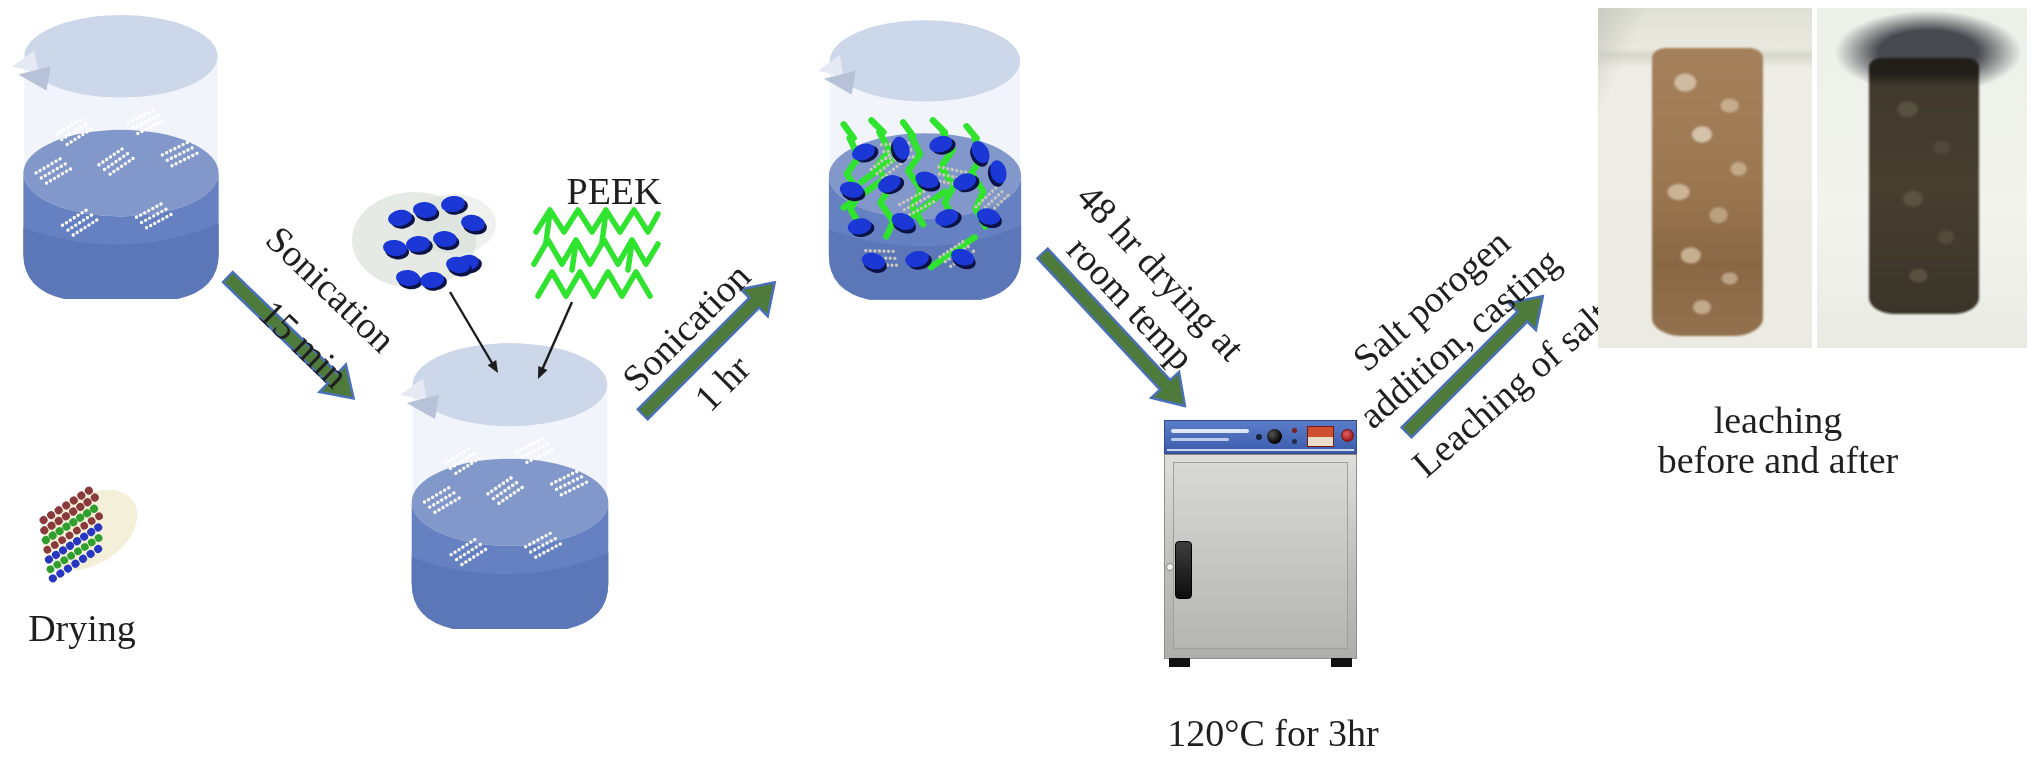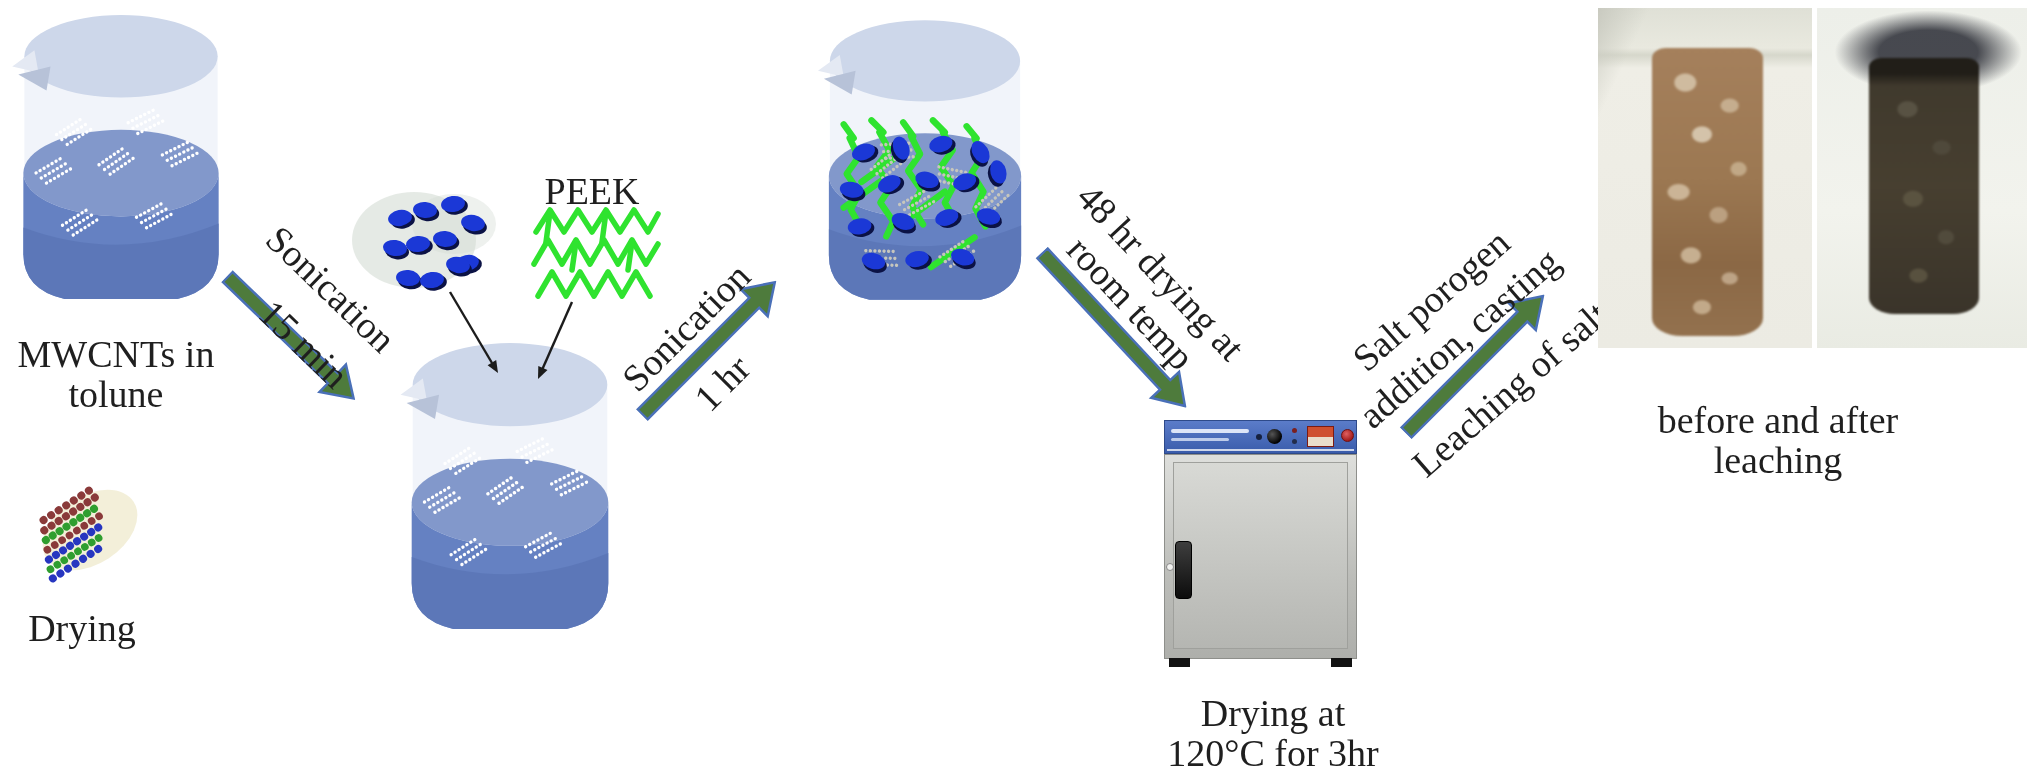--- a/index.html
+++ b/index.html
@@ -107,24 +107,20 @@
         <use href="#tube3" transform="translate(52,208) rotate(-14)"></use>
         <use href="#tube3" transform="translate(126,200) rotate(-10)"></use>
       </g>
     </defs>
   </svg>
 
   <svg class="abs" style="left:8px;top:8px" width="226" height="298" viewBox="0 0 224 296">
     <use href="#beaker-glass"></use>
       <use href="#speck-set"></use>
   </svg>
-  <div class="caption" style="left:116px;top:374px">
-    <div>MWCNTs in</div>
-    <div>tolune</div>
-  </div>
 
   <svg class="abs" style="left:20px;top:470px" width="135" height="135" viewBox="0 0 135 135">
     <ellipse cx="70" cy="60" rx="52" ry="34" fill="#f1ecd2" opacity="0.85" transform="rotate(-33 70 60)"></ellipse>
     <g transform="rotate(-33 67 60)">
       <path d="M36 28 h62" fill="none" stroke="#8a3a3a" stroke-width="8" stroke-linecap="round" stroke-dasharray="0 9"></path>
       <path d="M31 37 h64" fill="none" stroke="#8a3a3a" stroke-width="8" stroke-linecap="round" stroke-dasharray="0 8.6"></path>
       <path d="M27 46 h64" fill="none" stroke="#2f9e2f" stroke-width="8" stroke-linecap="round" stroke-dasharray="0 8.2"></path>
       <path d="M23 55 h64" fill="none" stroke="#8a3a3a" stroke-width="7.6" stroke-linecap="round" stroke-dasharray="0 8.8"></path>
       <path d="M19 64 h62" fill="none" stroke="#2736c0" stroke-width="8" stroke-linecap="round" stroke-dasharray="0 8.4"></path>
       <path d="M15 73 h60" fill="none" stroke="#2f9e2f" stroke-width="7.6" stroke-linecap="round" stroke-dasharray="0 8.2"></path>
@@ -150,21 +146,21 @@
     <use href="#hadot" transform="translate(121,41) rotate(10)"></use>
     <use href="#hadot" transform="translate(43,66) rotate(8)"></use>
     <use href="#hadot" transform="translate(66,62) rotate(-6)"></use>
     <use href="#hadot" transform="translate(93,57) rotate(4)"></use>
     <use href="#hadot" transform="translate(115,81) rotate(-12)"></use>
     <use href="#hadot" transform="translate(56,96) rotate(6)"></use>
     <use href="#hadot" transform="translate(80,98) rotate(-8)"></use>
     <use href="#hadot" transform="translate(106,83) rotate(10)"></use>
   </svg>
 
-  <div class="caption" style="left:592px;top:191px">PEEK</div>
+  <div class="caption" style="left:614px;top:191px">PEEK</div>
   <svg class="abs" style="left:526px;top:202px" width="140" height="110" viewBox="0 0 140 110">
     <g fill="none" stroke="#2fe32f" stroke-width="5.5" stroke-linecap="round" stroke-linejoin="round">
       <path d="M10 30 L24 8 L38 30 L52 8 L66 30 L80 8 L94 30 L108 8 L122 30 L132 12"></path>
       <path d="M8 62 L22 38 L36 62 L50 38 L64 62 L78 38 L92 62 L106 38 L120 62 L132 42"></path>
       <path d="M12 94 L26 70 L40 94 L54 70 L68 94 L82 70 L96 94 L110 70 L124 94"></path>
       <path d="M24 10 L20 40"></path>
         <path d="M80 10 L76 40"></path>
         <path d="M50 40 L46 68"></path>
         <path d="M106 40 L102 68"></path>
     </g>
@@ -261,37 +257,36 @@
       <div class="pdot" style="left:127px;top:7px;width:5px;height:5px;background:#7a1f1f"></div>
       <div class="pdot" style="left:127px;top:18px;width:5px;height:5px;background:#222c4a"></div>
       <div class="pdisp"></div>
       <div class="plamp"></div>
       <div class="pstrip"></div>
     </div>
     <div class="foot" style="left:5px"></div>
     <div class="foot" style="right:5px"></div>
   </div>
   <div class="caption" style="left:1273px;top:733px">
-    <div>Drying at</div>
     <div>120°C for 3hr</div>
   </div>
 
   <div class="parrow" style="left:1475px;top:364px;--r:-45deg">
     <svg width="196" height="44" viewBox="0 0 196 44">
       <polygon points="1,15 165,15 165,3 194,22 165,41 165,29 1,29" fill="#4e7b3c" stroke="#4a70b8" stroke-width="2.5"></polygon>
     </svg>
   </div>
   <div class="rlabel" style="left:1431px;top:300px;--r:-41deg">Salt porogen</div>
   <div class="rlabel" style="left:1459px;top:338px;--r:-41deg">addition, casting</div>
   <div class="rlabel" style="left:1510px;top:389px;--r:-41deg">Leaching of salt</div>
 
   <div class="photo photoL">
     <div class="cyl cylL"></div>
   </div>
   <div class="photo photoR">
     <div class="cyl cylR"></div>
   </div>
   <div class="caption" style="left:1778px;top:440px">
+    <div>leaching</div>
     <div>before and after</div>
-    <div>leaching</div>
   </div>
 
 </div>
 
 </body></html>

